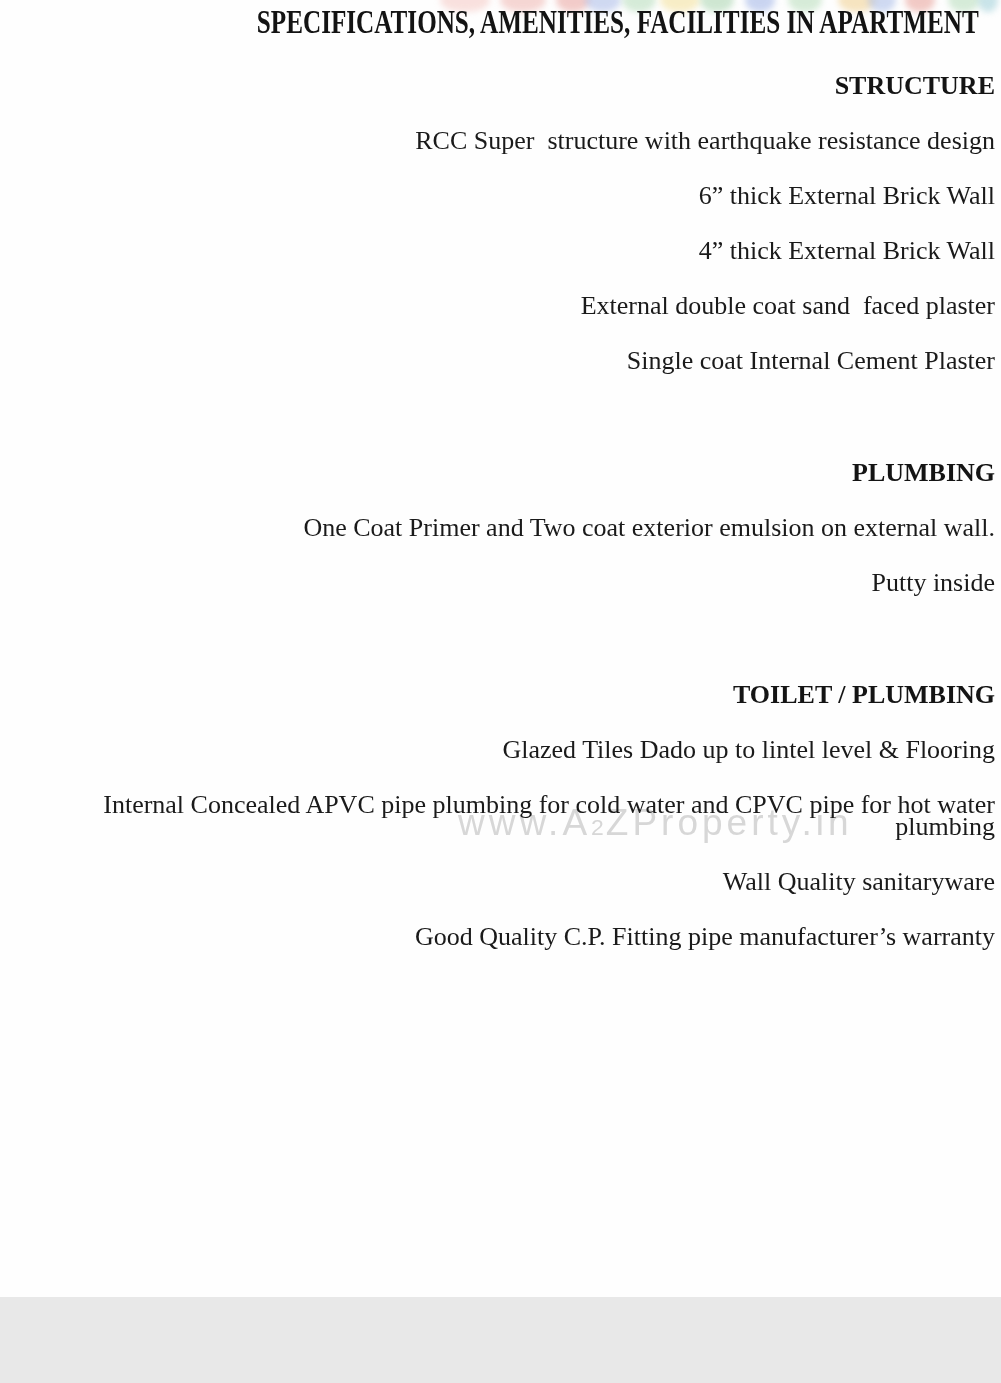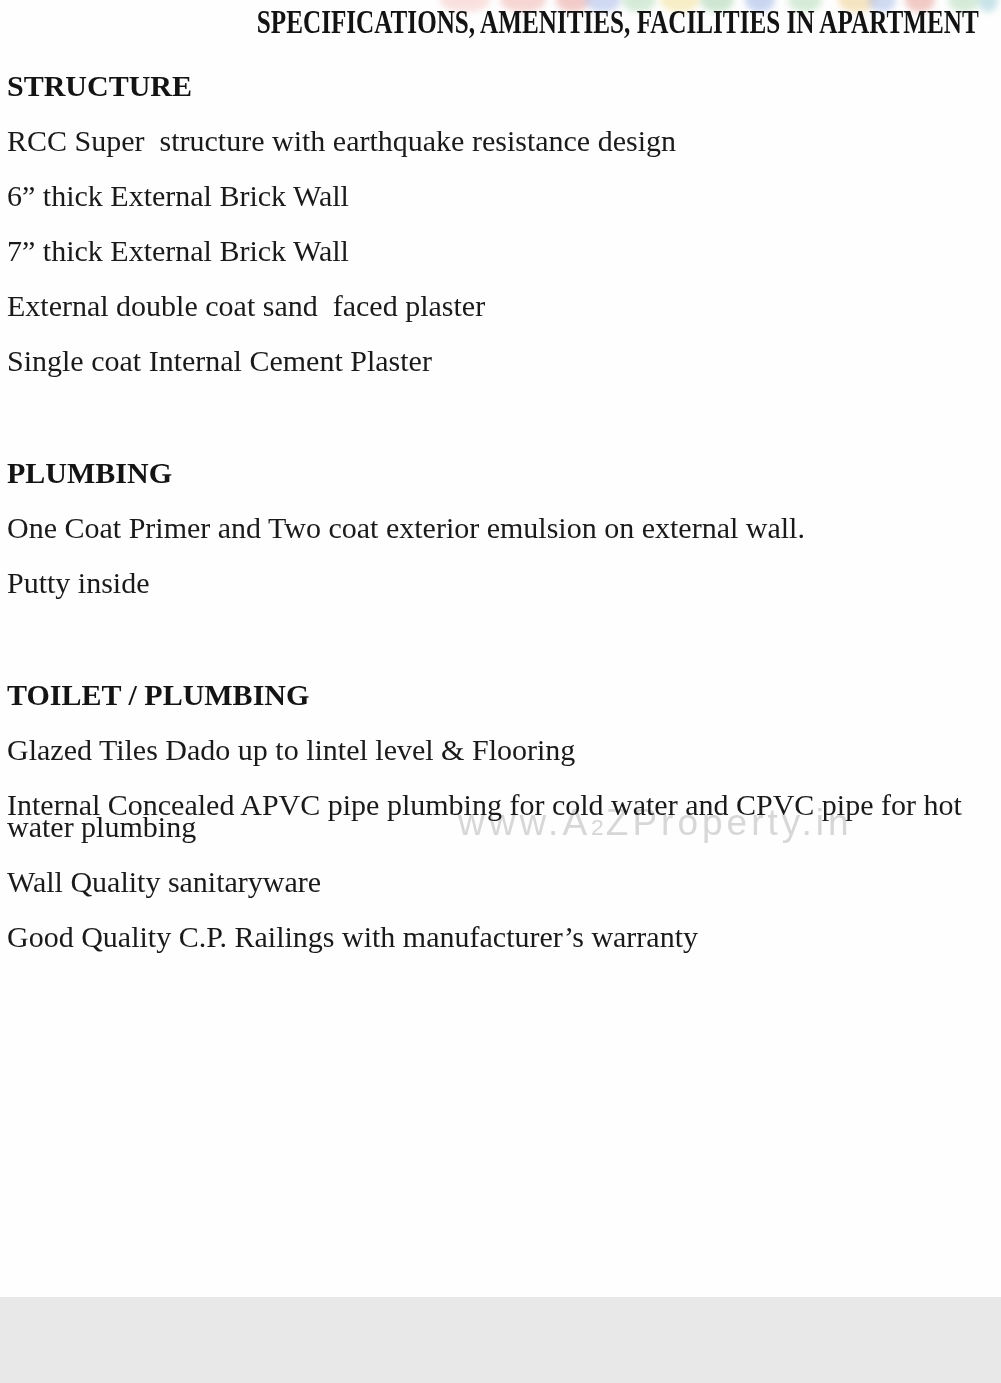--- a/index.html
+++ b/index.html
@@ -44,22 +44,23 @@
     color:#d7d7d7;
     white-space:nowrap;
   }
   .wm-sub { font-size:0.62em; letter-spacing:2px; }
   .content {
     position:relative; z-index:2;
     padding:37px 6px 0 7px;
   }
   .content p {
     margin:8px 0 33px 0;
-    font-size:30px; line-height:22px;
+    font-size:26px; line-height:22px;
     white-space:pre-wrap;
+    text-align:right;
   }
   .content p.heading { font-weight:bold; margin-top:90px; color:#141414; }
   .content .section:first-child p.heading { margin-top:0; }
   .speck {
     position:absolute; left:103px; top:1377px;
     width:10px; height:4px;
     background:#3a3a3a; opacity:0.65;
     border-radius:2px;
     z-index:2;
   }
@@ -90,33 +91,33 @@
     <h1 class="title">SPECIFICATIONS, AMENITIES, FACILITIES IN APARTMENT</h1>
   </div>
 
   <div class="watermark"><span>www.A</span><span class="wm-sub">2</span><span>ZProperty.in</span></div>
 
   <div class="content" id="sections">
       <div class="section">
         <p class="heading">STRUCTURE</p>
         <p class="item">RCC Super  structure with earthquake resistance design</p>
         <p class="item">6” thick External Brick Wall</p>
-        <p class="item">7” thick External Brick Wall</p>
+        <p class="item">4” thick External Brick Wall</p>
         <p class="item">External double coat sand  faced plaster</p>
         <p class="item">Single coat Internal Cement Plaster</p>
       </div>
       <div class="section">
         <p class="heading">PLUMBING</p>
         <p class="item">One Coat Primer and Two coat exterior emulsion on external wall.</p>
         <p class="item">Putty inside</p>
       </div>
       <div class="section">
         <p class="heading">TOILET / PLUMBING</p>
         <p class="item">Glazed Tiles Dado up to lintel level &amp; Flooring</p>
         <p class="item">Internal Concealed APVC pipe plumbing for cold water and CPVC pipe for hot water plumbing</p>
         <p class="item">Wall Quality sanitaryware</p>
-        <p class="item">Good Quality C.P. Railings with manufacturer’s warranty</p>
+        <p class="item">Good Quality C.P. Fitting pipe manufacturer’s warranty</p>
       </div>
     </div>
 
   <div class="speck"></div>
 
 </div>
 
 </body></html>

